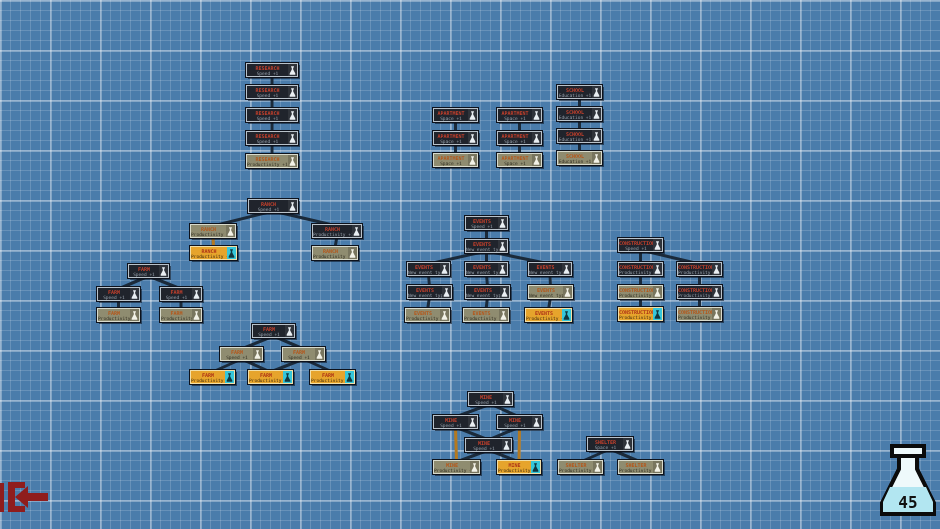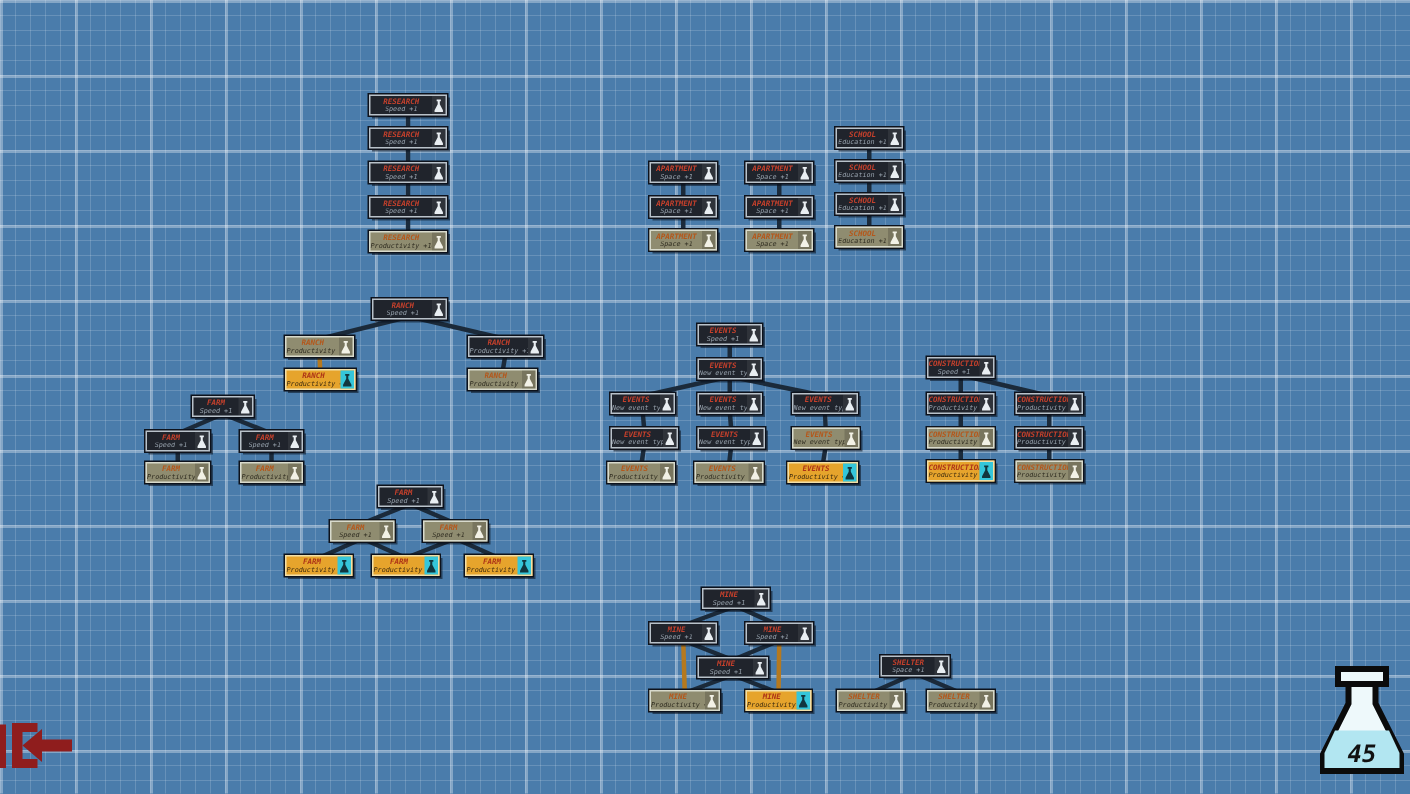--- a/index.html
+++ b/index.html
@@ -7,21 +7,21 @@
     width:940px;height:529px;overflow:hidden;position:relative;
     font-family:"DejaVu Sans Mono",monospace;
     background-color:#4a7cab;
     background-image:
       linear-gradient(rgba(255,255,255,0.32) 0 2px, transparent 2px),
       linear-gradient(90deg, rgba(255,255,255,0.32) 0 2px, transparent 2px),
       linear-gradient(rgba(255,255,255,0.16) 0 1px, transparent 1px),
       linear-gradient(90deg, rgba(255,255,255,0.16) 0 1px, transparent 1px);
     background-size:50px 50px,50px 50px,10px 10px,10px 10px;
   }
-  #stage{position:absolute;inset:0;font-style:italic;}
+  #stage{position:absolute;inset:0;}
   #edges{position:absolute;left:0;top:0;z-index:1;}
   .edge{stroke:#1b2a3a;stroke-width:3;stroke-linecap:round;}
   .edge.orange{stroke:#b5791f;}
   .node{
     position:absolute;z-index:2;height:14px;box-sizing:border-box;
     display:flex;align-items:stretch;
     border:1px solid #b9c2ca;background:#20242c;
     box-shadow:0 0 0 1px #0d121c, 2px 2px 0 rgba(8,14,28,0.55);
     cursor:pointer;
   }

